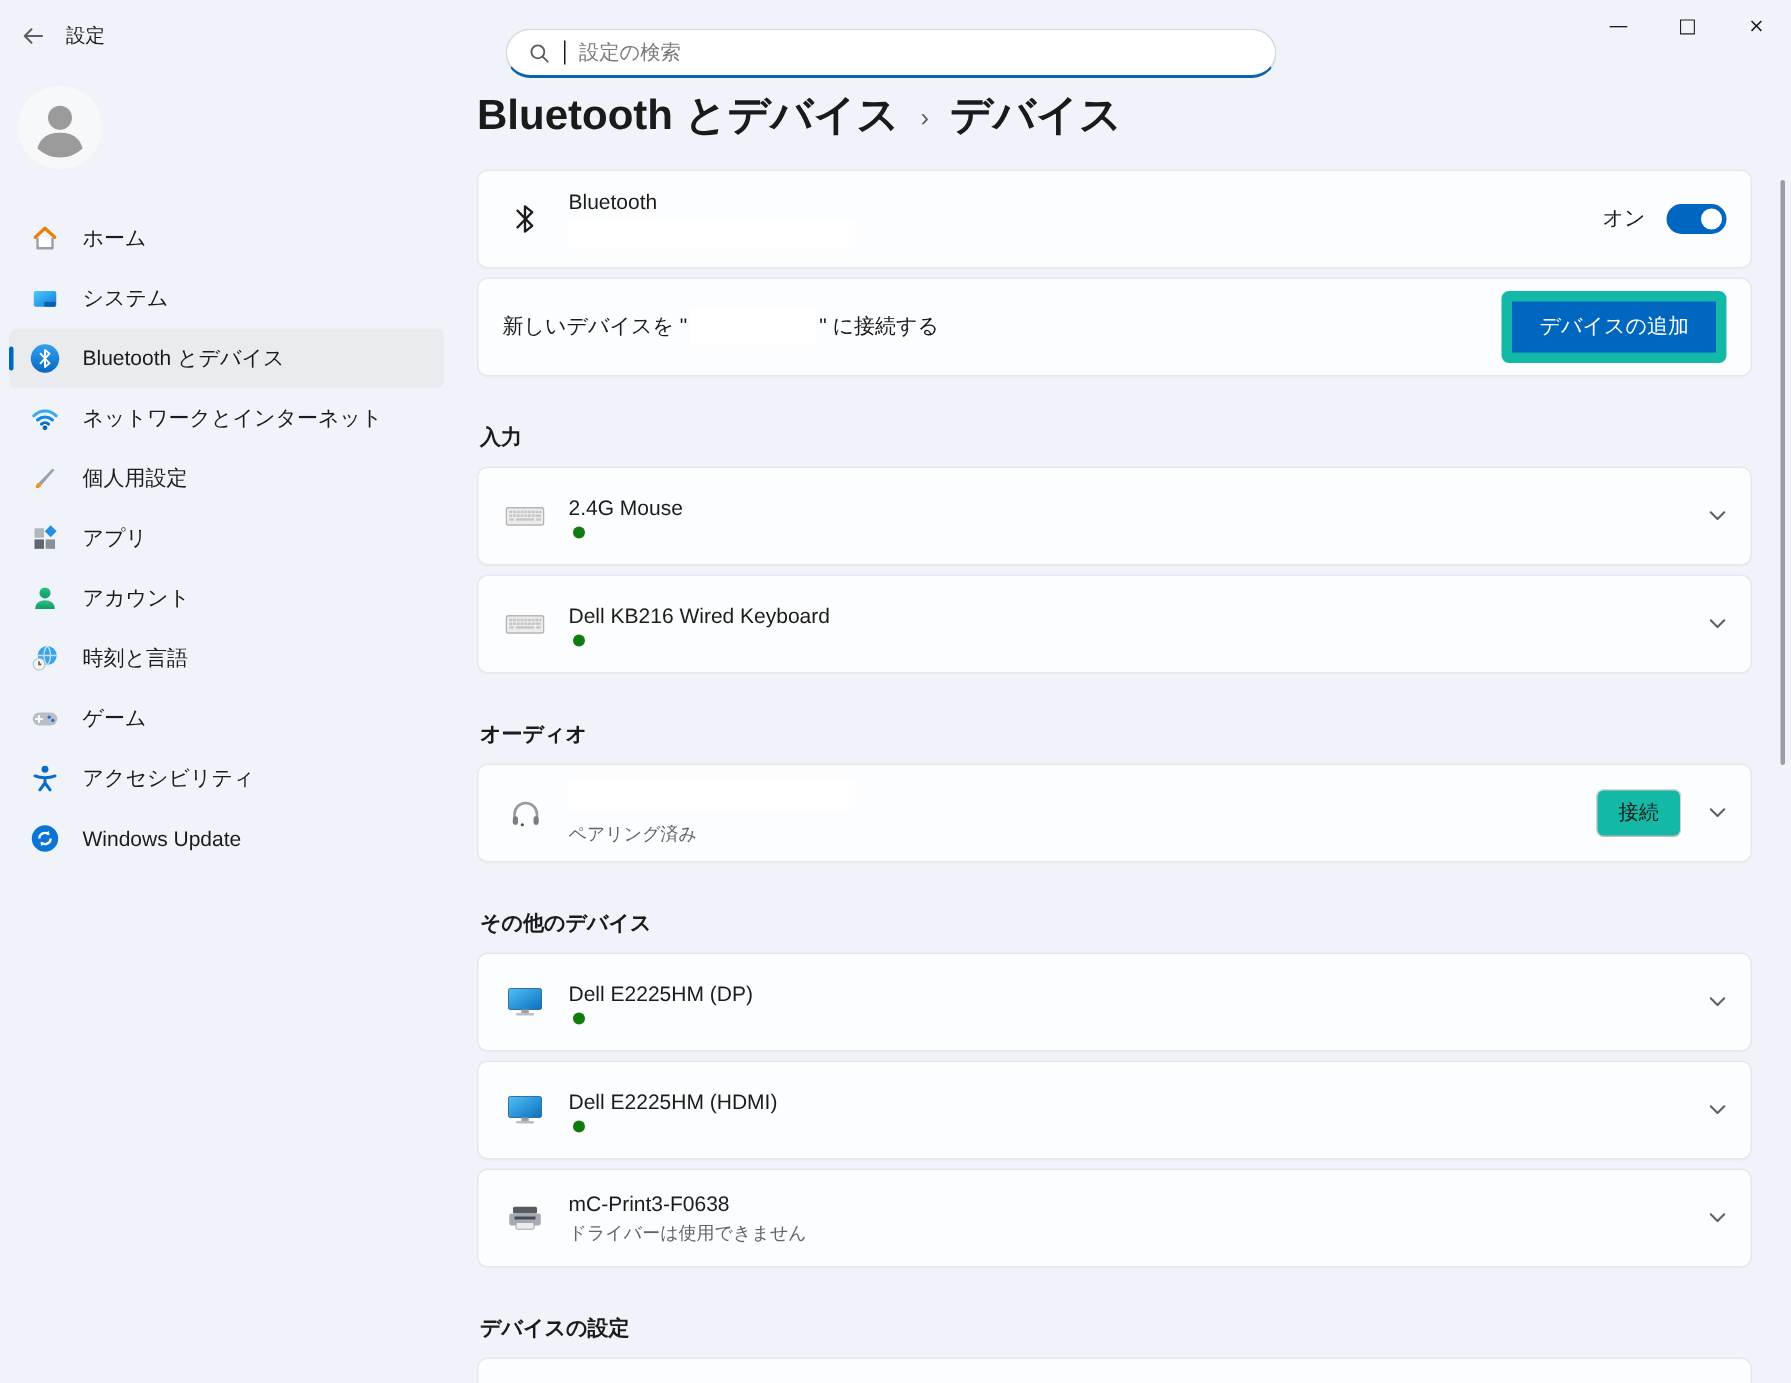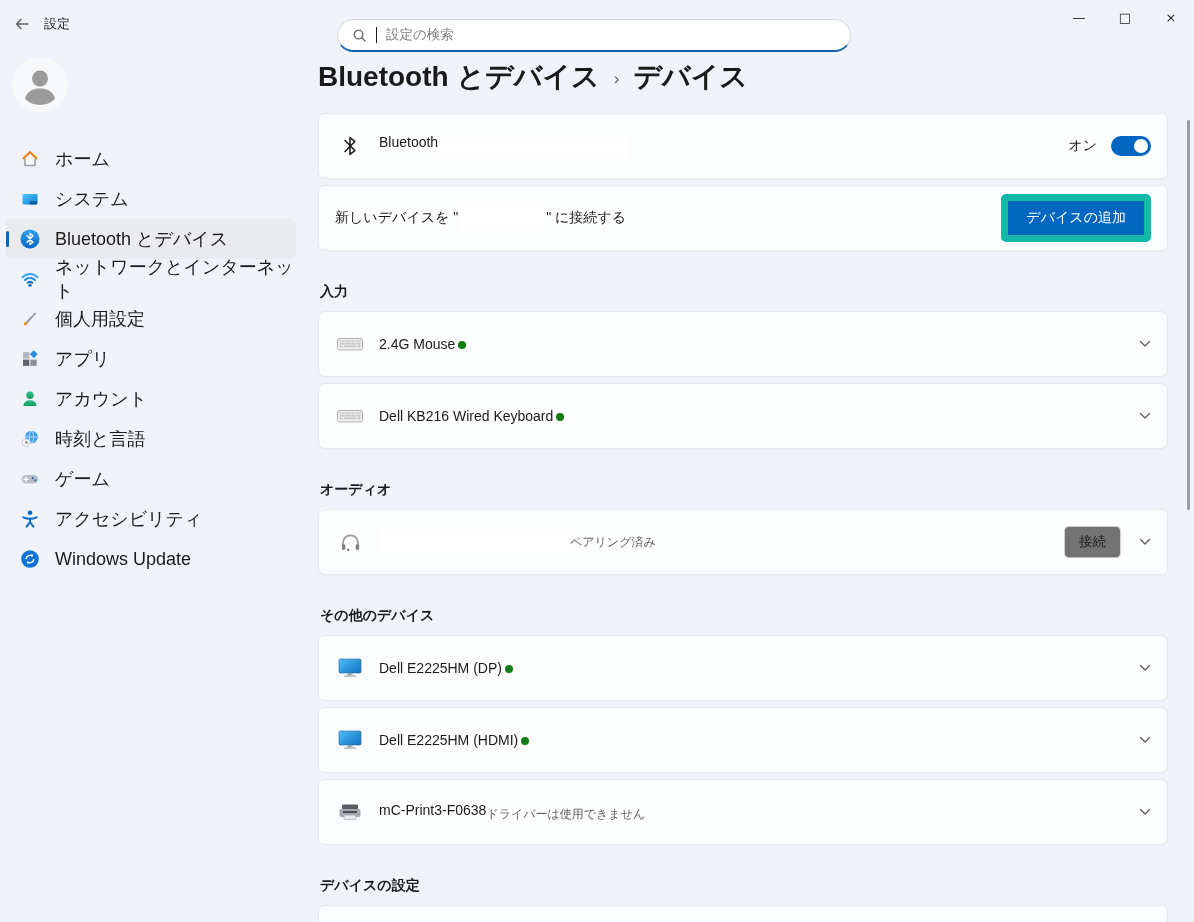--- a/index.html
+++ b/index.html
@@ -19,51 +19,51 @@
     border-radius:17px; display:flex; align-items:center; padding:0 14px; gap:9px;margin-top:13px; }
   .search-caret { width:1px; height:16px; background:#1b1b1b; }
   .search-ph { font-size:13.5px; color:#7a7a7a; }
   .win-controls { position:absolute; right:0; top:0; display:flex; }
   .win-btn { width:46px; height:34px; display:flex; align-items:center; justify-content:center;
     font-size:13px; color:#1b1b1b; font-family:"DejaVu Sans", sans-serif; }
   
   .avatar { position:absolute; left:12px; top:57px; width:56px; height:56px; border-radius:50%; }
   .nav { position:absolute; left:6px; top:139px; width:290px; }
   .nav-item { position:relative; height:40px; display:flex; align-items:center;
-    padding-left:14px; gap:15px; border-radius:5px; font-size:18px; cursor:default; }
+    padding-left:14px; gap:15px; border-radius:5px; font-size:14px; cursor:default; }
   .nav-item.selected { background:#e9ebee; }
   .nav-item.selected .pill { position:absolute; left:0; top:12px; width:3px; height:16px;
     background:#0067c0; border-radius:2px; }
   .nav-icon { width:20px; height:20px; display:flex; align-items:center; justify-content:center; flex:0 0 20px; }
   
   .main { position:absolute; left:318px; top:48px; width:850px; }
   .breadcrumb { margin-top:10px; height:38px; display:flex; align-items:center; gap:14px;
     font-size:28px; font-weight:600; color:#1a1a1a; }
   .crumb-sep { font-size:17px; color:#5f5f5f; font-weight:400; padding-top:4px; }
   .card { background:#fcfdfe; border:1px solid #e5e8ec; border-radius:7px;
     min-height:66px; display:flex; align-items:center; padding:0 16px;
     box-shadow:0 1px 1px rgba(0,0,0,0.02); }
   .card + .card { margin-top:6px; }
   .mt17 { margin-top:17px; } .mt8 { margin-top:8px; }
   .section-h { font-size:14px; font-weight:700; color:#1b1b1b; margin:32px 0 10px 2px; }
   .dev-icon { width:30px; display:flex; align-items:center; justify-content:center; margin-right:14px; flex:0 0 30px; }
-  .dev-info { display:flex; flex-direction:row; }
+  .dev-info { display:flex; flex-direction:column; }
   .dev-name { font-size:14px; color:#1b1b1b; }
   .status-dot { width:8px; height:8px; border-radius:50%; background:#107c10; margin:5px 0 0 3px; }
   .dev-sub { font-size:12px; color:#636363; margin-top:4px; }
   .right-side { margin-left:auto; display:flex; align-items:center; gap:14px; }
   .chevron { margin-left:auto; display:flex; align-items:center; }
   .right-side .chevron { margin-left:4px; }
   .toggle { width:40px; height:20px; border-radius:10px; background:#0067c0; position:relative; }
   .toggle .knob { position:absolute; right:3px; top:3px; width:14px; height:14px;
     border-radius:50%; background:#fff; }
   .toggle-label { font-size:14px;text-align:center; }
   .btn-primary { background:#0067c0; color:#fff; border:7px solid #14b8a6;
     border-radius:5px; padding:8px 18px; font-size:14px; font-family:inherit; }
-  .btn-secondary { background:#737373; color:#1b1b1b; border:1px solid #d2d2d2;
+  .btn-secondary { background:#14b8a6; color:#1b1b1b; border:1px solid #d2d2d2;
     border-bottom-color:#bdbdbd; border-radius:5px; padding:6px 14px; font-size:13.5px; font-family:inherit; }
   .redacted { background:#ffffff; border-radius:2px; }
   .red-block { width:191px; height:20px; margin-top:4px; }
   .red-audio { width:191px; height:21px; margin-bottom:4px; }
   .red-inline { display:inline-block; width:84px; height:24px; vertical-align:middle; margin:0 2px; }
   .add-text { font-size:14px; }
   .scrollbar { position:absolute; left:1187px; top:120px; width:3px; height:390px;
     background:#9a9da1; border-radius:2px; }
 </style>
 </head>

